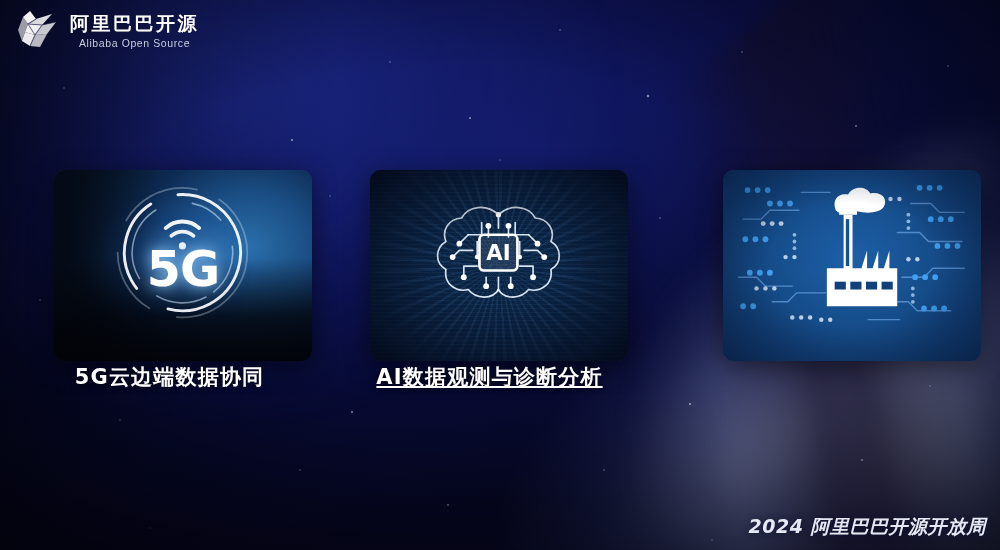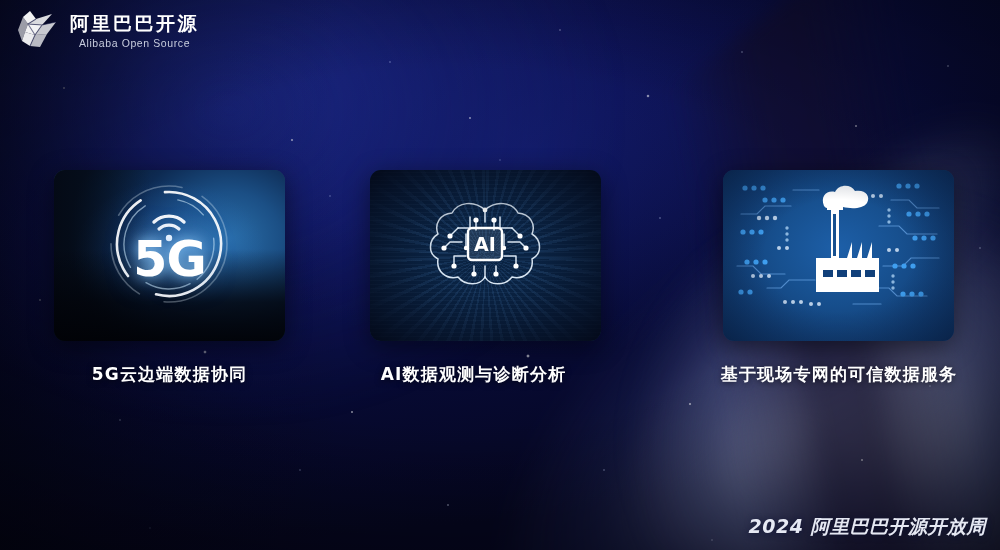--- a/index.html
+++ b/index.html
@@ -113,23 +113,24 @@
   .logo-cn{
     font-size:19px;font-weight:700;color:#ffffff;letter-spacing:2.5px;
     font-family:"DejaVu Sans","Liberation Sans",sans-serif;
   }
   .logo-en{
     font-size:10.5px;color:#c7ccdd;letter-spacing:.6px;margin-top:5px;font-weight:400;text-align:center;
   }
 
   
   .card{
-    position:absolute;top:170px;width:231px;height:171px;border-radius:11px;
+    position:absolute;top:170px;width:231px;height:191px;border-radius:11px;
     overflow:hidden;
     box-shadow:0 6px 26px rgba(0,0,0,.48);
+    padding-left:27px;
   }
   #card1{left:54px;}
   #card2{left:370px;}
   #card3{left:723px;}
 
   
   .c1-bg{
     position:absolute;inset:0;
     background:
       radial-gradient(ellipse 70% 85% at 76% 40%, #2a6ea8 0%, #1b4f85 32%, #0d2a52 62%, #061426 100%),
@@ -189,26 +190,26 @@
       radial-gradient(ellipse 78% 88% at 50% 46%, #1d5fa8 0%, #17508f 34%, #123f76 64%, #0d2f5c 100%);
   }
   .c3-vig{
     position:absolute;inset:0;
     background:radial-gradient(ellipse 80% 82% at 50% 50%, rgba(0,0,0,0) 40%, rgba(5,22,52,.50) 82%, rgba(4,18,46,.72) 100%);
   }
 
   
   .caption{
     position:absolute;top:363px;text-align:center;
-    font-size:17px;font-weight:700;color:#ffffff;letter-spacing:1.2px;
+    font-size:21px;font-weight:700;color:#ffffff;letter-spacing:1.2px;
     font-family:"DejaVu Sans","Liberation Sans",sans-serif;
     text-shadow:0 1px 6px rgba(0,0,0,.62);
   }
   #cap1{left:54px;width:231px;}
-  #cap2{left:358px;width:231px;}
+  #cap2{left:374px;width:231px;text-decoration:underline;}
   #cap3{left:700px;width:278px;}
 
   
   .footer{
     position:absolute;right:14px;bottom:10px;
     font-size:19px;font-weight:700;font-style:italic;color:#eef1fb;
     letter-spacing:.5px;
     font-family:"DejaVu Sans","Liberation Sans",sans-serif;
     text-shadow:0 1px 7px rgba(10,14,50,.80);
     opacity:.96;
@@ -425,17 +426,16 @@
 
       <g fill="#17508f">
         <rect x="110" y="44" width="3" height="42"></rect>
       </g>
     </svg>
     <div class="c3-vig"></div>
   </div>
 
   <div class="caption" id="cap1">5G云边端数据协同</div>
   <div class="caption" id="cap2">AI数据观测与诊断分析</div>
-  <div class="caption" id="cap3">基于现场专网的可信数据服务</div>
 
   <div class="footer">2024 阿里巴巴开源开放周</div>
 
 </div>
 
 </body></html>

